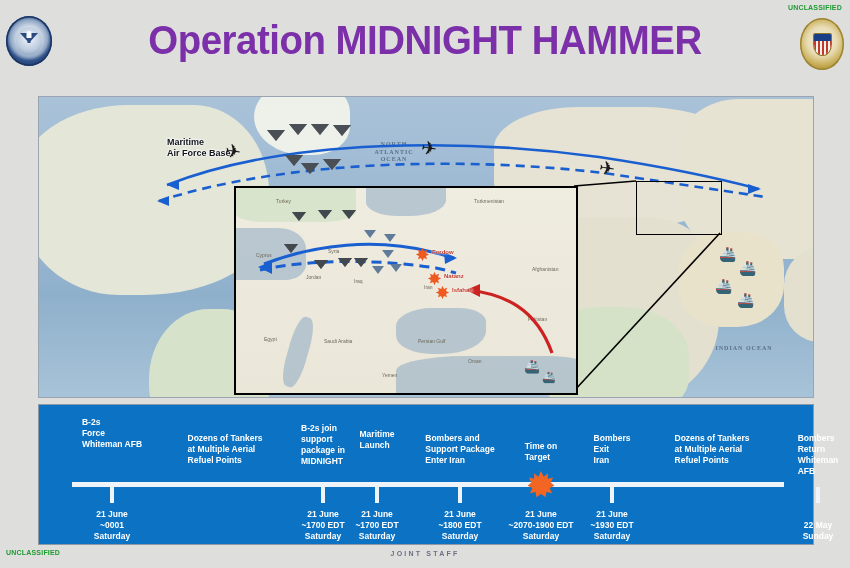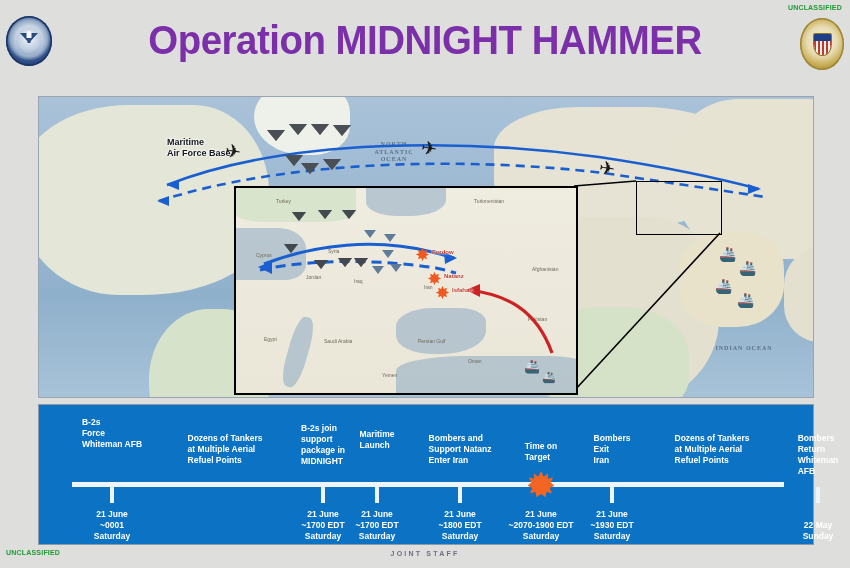--- a/index.html
+++ b/index.html
@@ -390,21 +390,21 @@
           <div>Launch</div>
         </div>
         <div class="tick" style="left: 336px;"></div>
         <div class="tl-date" style="left: 338px;">
           <div>21 June</div>
           <div>~1700 EDT</div>
           <div>Saturday</div>
         </div>
         <div class="tl-event" style="left: 421px; top: 28px;">
           <div>Bombers and</div>
-          <div>Support Natanz</div>
+          <div>Support Package</div>
           <div>Enter Iran</div>
         </div>
         <div class="tick" style="left: 419px;"></div>
         <div class="tl-date" style="left: 421px;">
           <div>21 June</div>
           <div>~1800 EDT</div>
           <div>Saturday</div>
         </div>
         <div class="tl-event" style="left: 502px; top: 36px;">
           <div>Time on</div>

